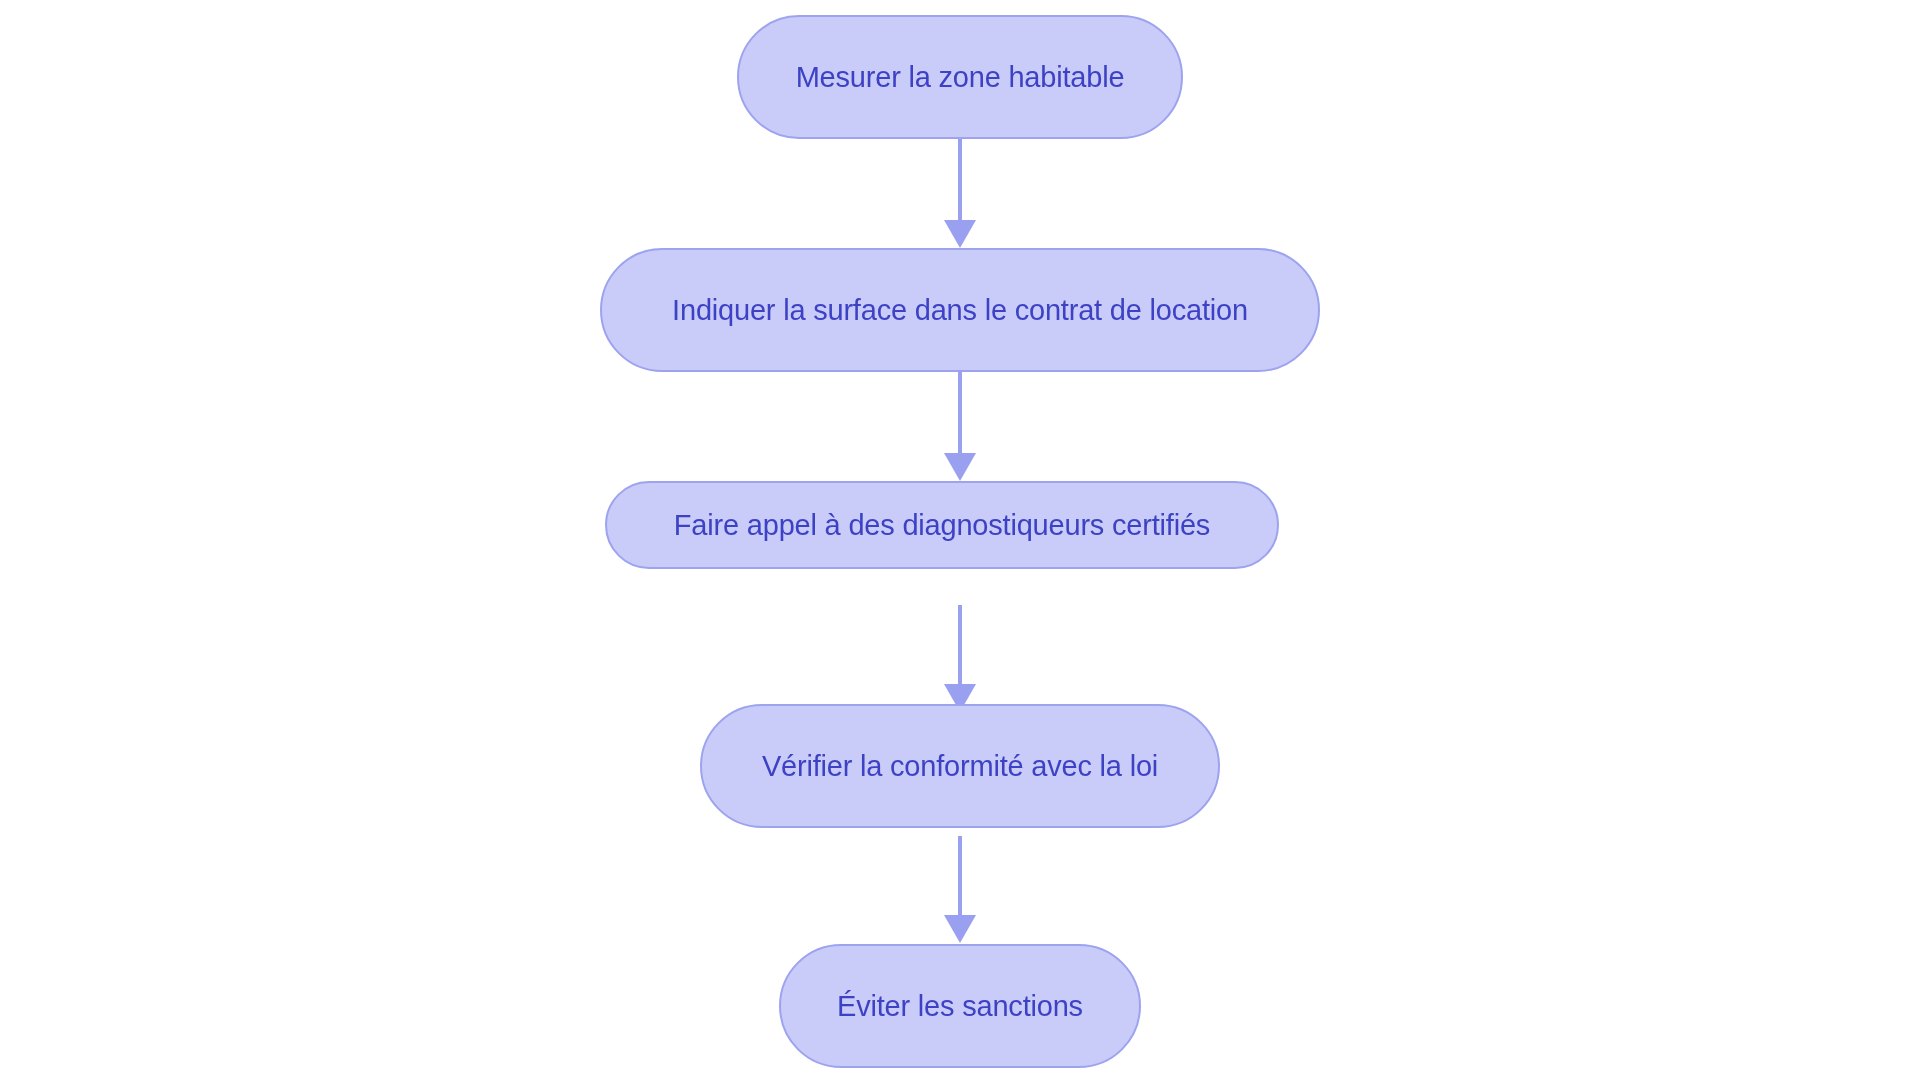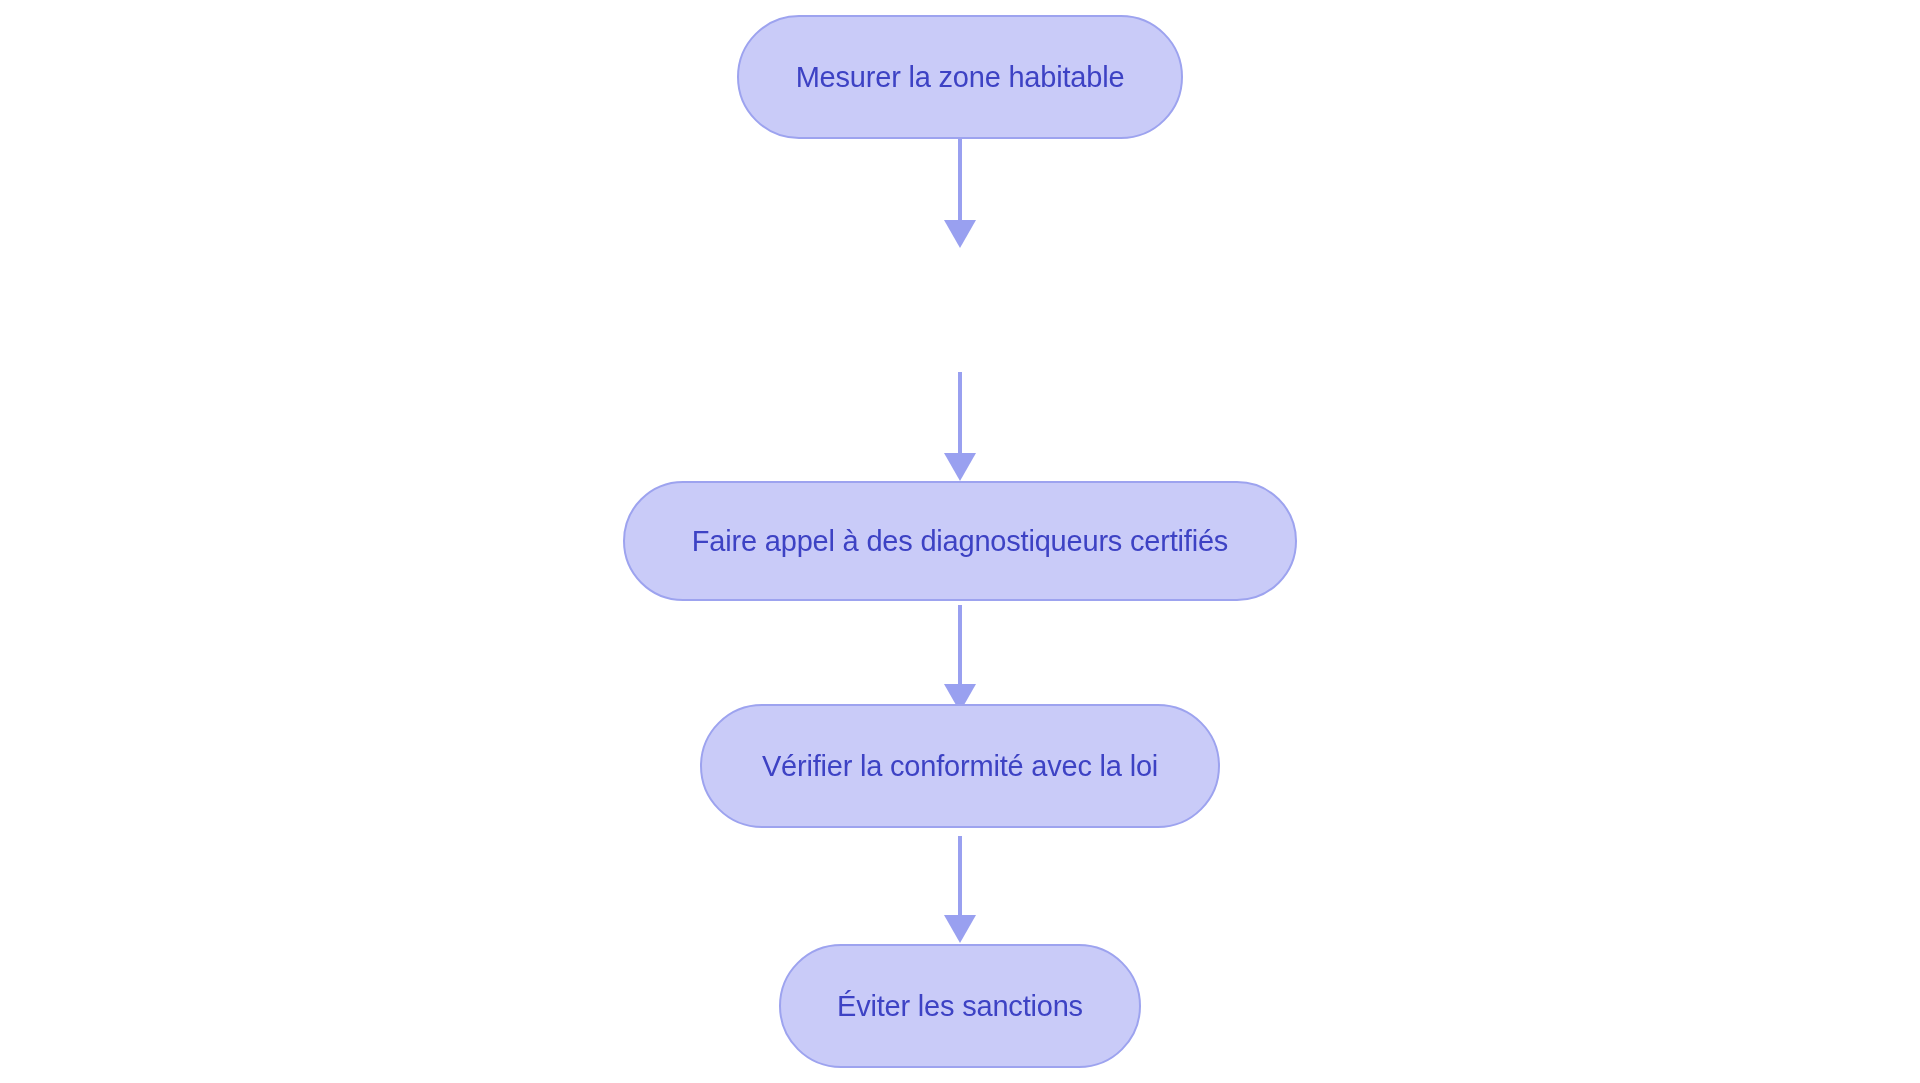--- a/index.html
+++ b/index.html
@@ -77,22 +77,25 @@
     <g>
       <line class="edge-line" x1="960" y1="836" x2="960" y2="917"></line>
       <polygon class="edge-head" points="944,915 976,915 960,943"></polygon>
     </g>
   </svg>
 
   <div class="node" style="left:737px; top:15px; width:446px; height:124px;">
     <span class="node-label">Mesurer la zone habitable</span>
   </div>
 
+  <div class="node" style="left:600px; top:248px; width:720px; height:124px;">
+    <span class="node-label">Indiquer la surface dans le contrat de location</span>
+  </div>
 
-  <div class="node" style="left:623px; top:481px; width:674px; height:120px;">
+  <div class="node" style="left:605px; top:481px; width:674px; height:88px;">
     <span class="node-label">Faire appel à des diagnostiqueurs certifiés</span>
   </div>
 
   <div class="node" style="left:700px; top:704px; width:520px; height:124px;">
     <span class="node-label">Vérifier la conformité avec la loi</span>
   </div>
 
   <div class="node" style="left:779px; top:944px; width:362px; height:124px;">
     <span class="node-label">Éviter les sanctions</span>
   </div>

